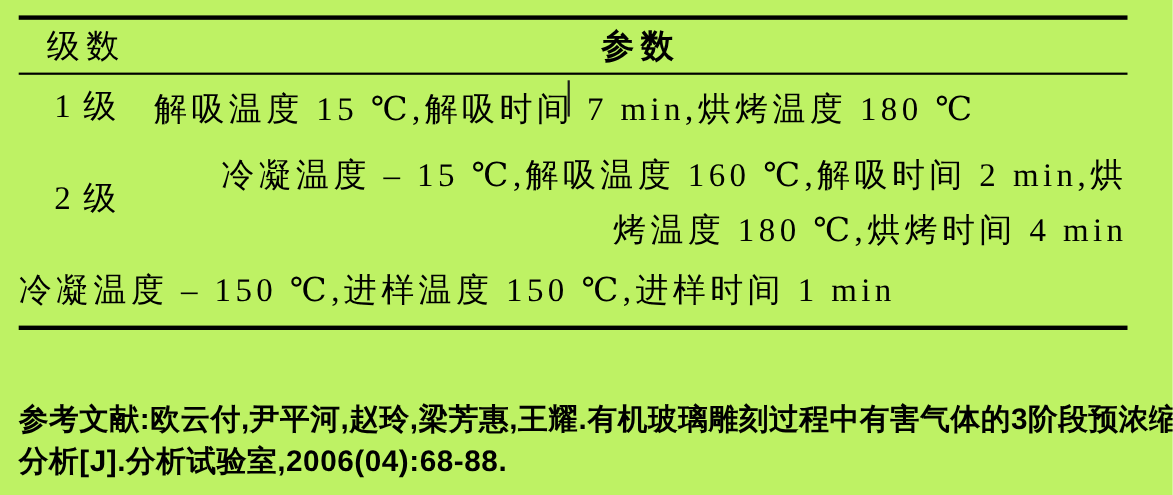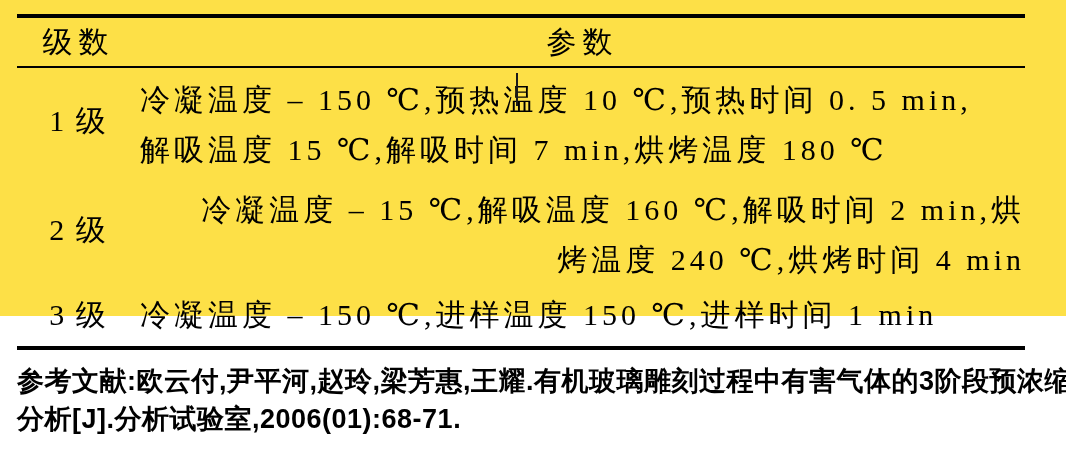--- a/index.html
+++ b/index.html
@@ -5,39 +5,39 @@
   html, body { margin: 0; padding: 0; }
   body {
     width: 1066px; height: 450px;
     background: #ffffff;
     font-family: "Liberation Serif", "DejaVu Serif", serif;
     color: #000000;
     overflow: hidden;
   }
   .page {
     position: relative;
-    width: 1066px; height: 316px;
-    background: #fde047;
+    width: 1066px; height: 450px;
+    background: #bef264;
   }
   .table-wrap {
     position: absolute;
     left: 17px; top: 14px;
     width: 1008px;
   }
   .rule-thick { height: 4px; background: #000; }
   .rule-thin  { height: 2px; background: #000; }
   .hdr-row {
     display: flex;
     height: 48px;
     align-items: center;
     font-size: 30px;
     letter-spacing: 6px;
   }
   .col-level { width: 123px; text-align: center; flex: 0 0 123px; }
-  .col-params { flex: 1; text-align: center; }
+  .col-params { flex: 1; text-align: center; font-weight: bold; }
   .t-row { display: flex; }
   .lvl {
     width: 123px; flex: 0 0 123px;
     display: flex; align-items: center; justify-content: center;
     font-size: 30px;
     letter-spacing: 2px;
   }
   .params {
     flex: 1;
     font-size: 30px;
@@ -80,44 +80,42 @@
     <div class="hdr-row">
       <div class="col-level">级数</div>
       <div class="col-params">参数</div>
     </div>
 
     <div class="rule-thin"></div>
 
     <div class="t-row row-1">
       <div class="lvl">1 级</div>
       <div class="params">
-        <div class="param-line">冷凝温度 – 150 ℃,预热温度 10 ℃,预热时间 0. 5 min,</div>
         <div class="param-line">解吸温度 15 ℃,解吸时间 7 min,烘烤温度 180 ℃</div>
       </div>
     </div>
 
     <div class="t-row row-2">
       <div class="lvl">2 级</div>
       <div class="params">
         <div class="param-line">冷凝温度 – 15 ℃,解吸温度 160 ℃,解吸时间 2 min,烘</div>
-        <div class="param-line">烤温度 240 ℃,烘烤时间 4 min</div>
+        <div class="param-line">烤温度 180 ℃,烘烤时间 4 min</div>
       </div>
     </div>
 
     <div class="t-row row-3">
-      <div class="lvl">3 级</div>
       <div class="params">
         <div class="param-line">冷凝温度 – 150 ℃,进样温度 150 ℃,进样时间 1 min</div>
       </div>
     </div>
 
     <div class="rule-thick"></div>
 
   </div>
 
   <div class="caret"></div>
 
   <div class="reference">
     <span class="ref-line">参考文献:欧云付,尹平河,赵玲,梁芳惠,王耀.有机玻璃雕刻过程中有害气体的3阶段预浓缩GC/MS</span>
-    <span class="ref-line">分析[J].分析试验室,2006(01):68-71.</span>
+    <span class="ref-line">分析[J].分析试验室,2006(04):68-88.</span>
   </div>
 
 </div>
 
 </body></html>

